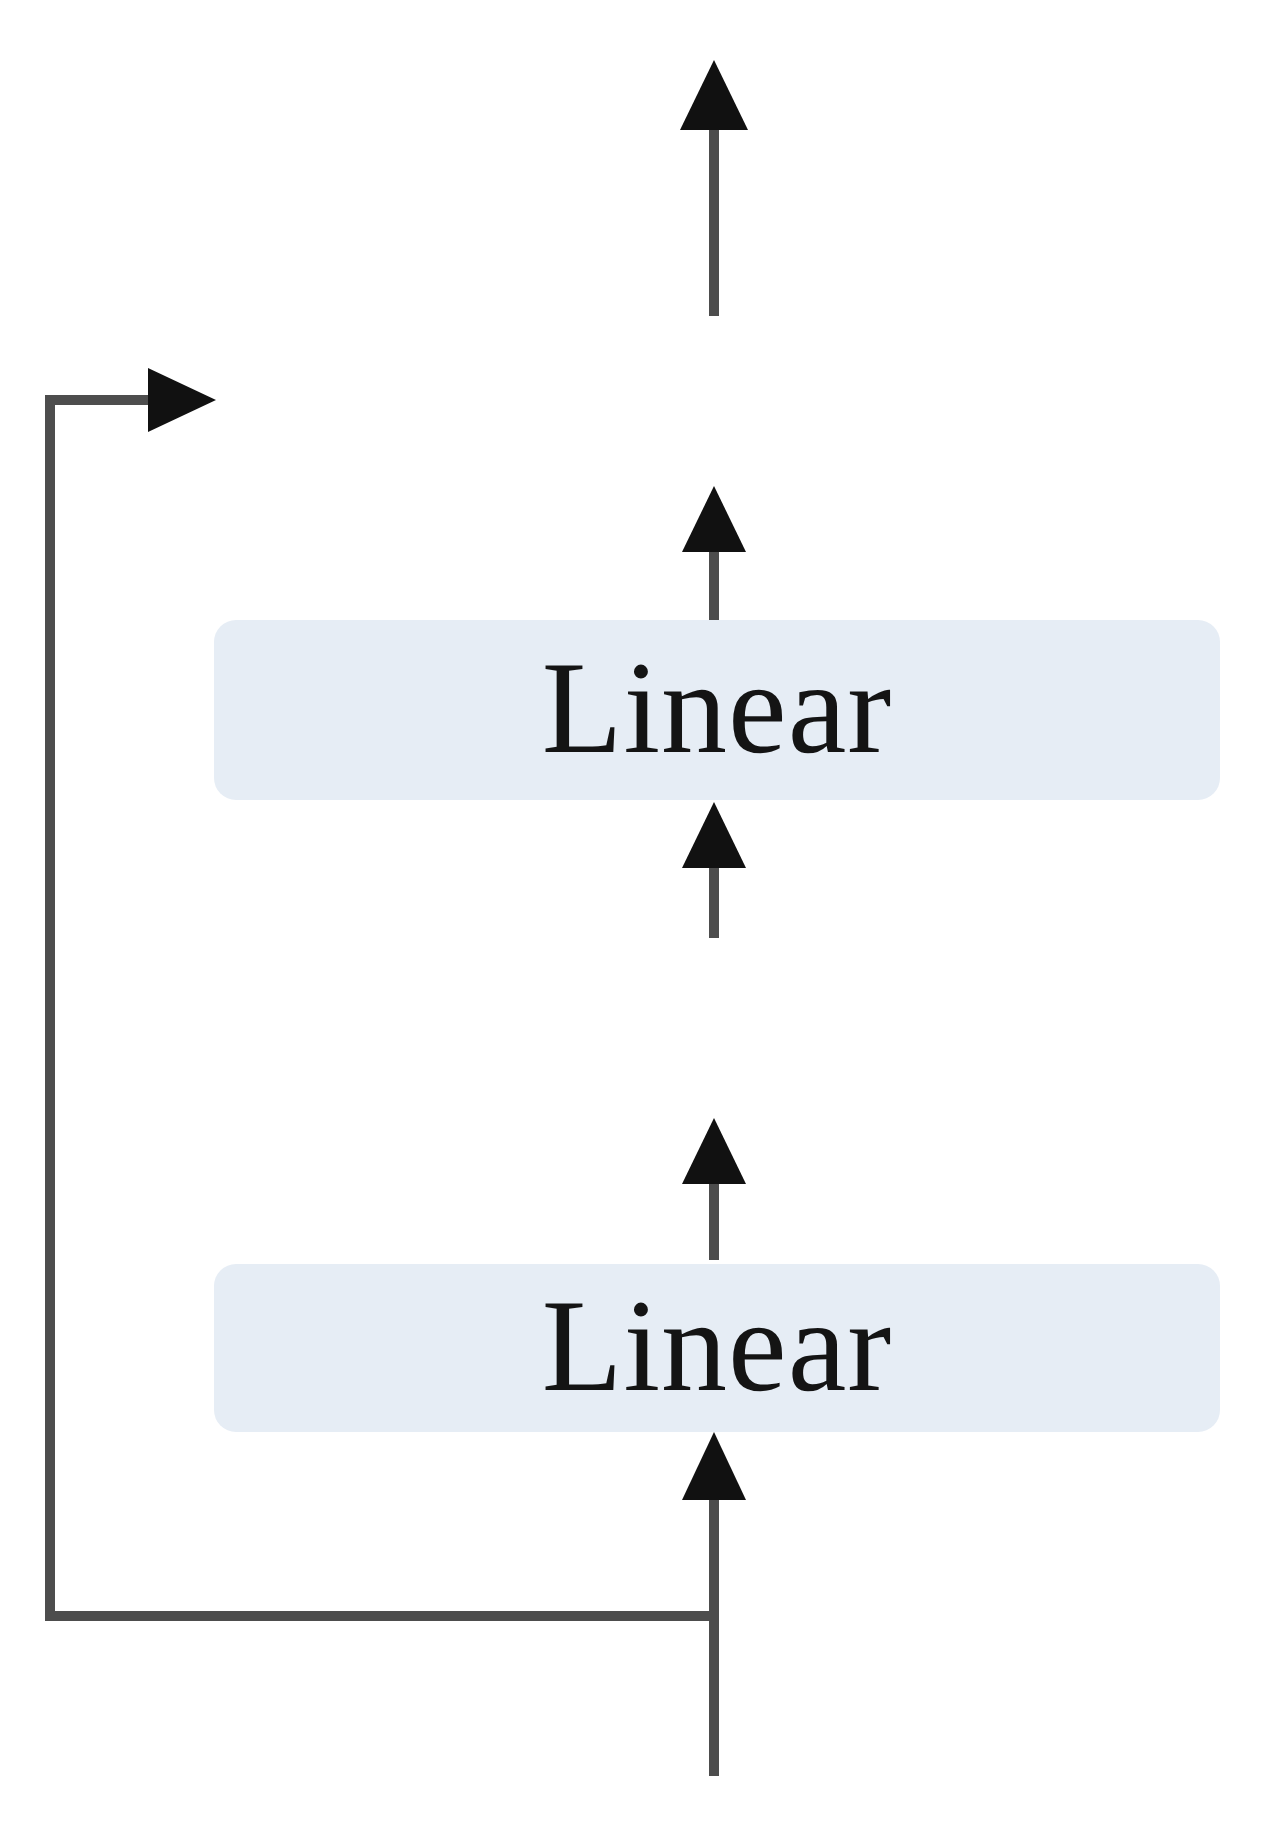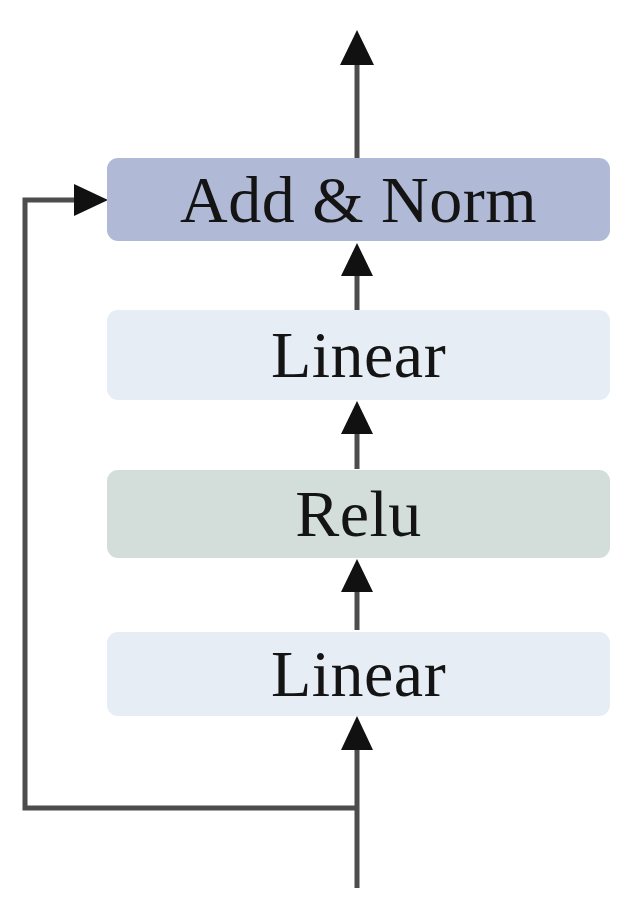--- a/index.html
+++ b/index.html
@@ -82,29 +82,23 @@
     <line x1="357" y1="469" x2="357" y2="427" stroke="#4d4d4d" stroke-width="5"></line>
     <polygon points="357,401 341,434 373,434" fill="#111111"></polygon>
 
     <line x1="357" y1="310" x2="357" y2="270" stroke="#4d4d4d" stroke-width="5"></line>
     <polygon points="357,243 341,276 373,276" fill="#111111"></polygon>
 
     <line x1="357" y1="158" x2="357" y2="58" stroke="#4d4d4d" stroke-width="5"></line>
     <polygon points="357,30 340,65 374,65" fill="#111111"></polygon>
   </svg>
 
-  <div class="block" id="block-add-norm">
-    <span class="block-label">Add &amp; Norm</span>
-  </div>
 
   <div class="block" id="block-linear-upper">
     <span class="block-label">Linear</span>
   </div>
 
-  <div class="block" id="block-relu">
-    <span class="block-label">Relu</span>
-  </div>
 
   <div class="block" id="block-linear-lower">
     <span class="block-label">Linear</span>
   </div>
 
 </div>
 
 </body></html>

